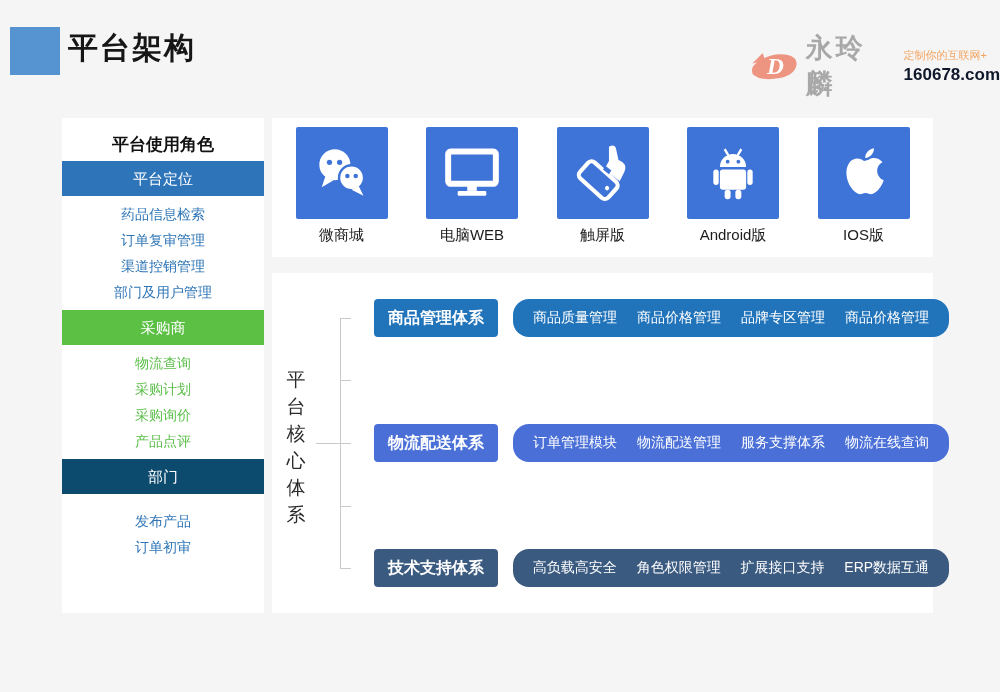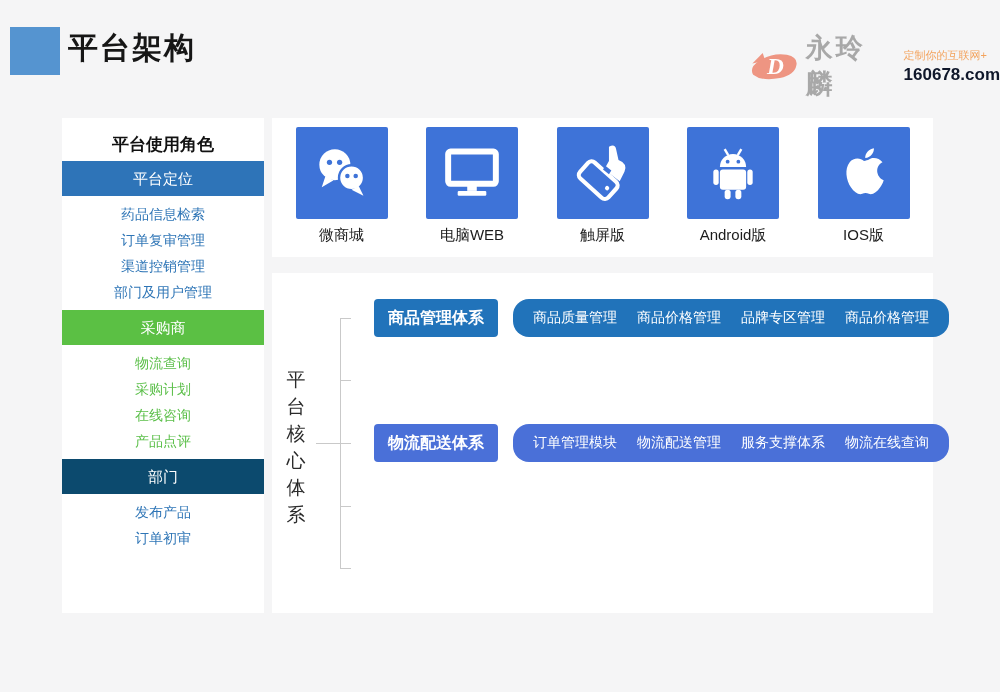--- a/index.html
+++ b/index.html
@@ -76,27 +76,27 @@
     <li style="color: rgb(46, 117, 182);">药品信息检索</li>
     <li style="color: rgb(46, 117, 182);">订单复审管理</li>
     <li style="color: rgb(46, 117, 182);">渠道控销管理</li>
     <li style="color: rgb(46, 117, 182);">部门及用户管理</li>
   </ul>
 
   <div class="side-bar-header" style="background: rgb(91, 192, 68);">采购商</div>
   <ul class="side-links">
     <li style="color: rgb(91, 191, 73);">物流查询</li>
     <li style="color: rgb(91, 191, 73);">采购计划</li>
-    <li style="color: rgb(91, 191, 73);">在线咨询</li>
+    <li style="color: rgb(91, 191, 73);">采购询价</li>
     <li style="color: rgb(91, 191, 73);">产品点评</li>
   </ul>
 
   <div class="side-bar-header" style="background: #0c4a6e;">部门</div>
   <ul class="side-links">
-    <li style="color: rgb(46, 117, 182);">发布产品</li>
+    <li style="color: rgb(46, 117, 182); margin-top: 9px;">发布产品</li>
     <li style="color: rgb(46, 117, 182);">订单初审</li>
   </ul>
 </div>
 
 <div class="panel platforms">
 
   <div class="platform-cell">
     <div class="platform-square">
       <svg viewBox="0 0 52 52">
         <circle cx="20" cy="19" r="13" fill="#fff"></circle>
@@ -192,13 +192,22 @@
     <div class="row-label" style="background: rgb(74, 112, 216);">物流配送体系</div>
     <div class="row-pill" style="background: rgb(74, 112, 216);">
       <span>订单管理模块</span>
       <span>物流配送管理</span>
       <span>服务支撑体系</span>
       <span>物流在线查询</span>
     </div>
   </div>
 
 
+  <div class="core-row r5">
+    <div class="row-label" style="background: rgb(58, 90, 128);">技术支持体系</div>
+    <div class="row-pill" style="background: rgb(58, 90, 128);">
+      <span>高负载高安全</span>
+      <span>角色权限管理</span>
+      <span>扩展接口支持</span>
+      <span>ERP数据互通</span>
+    </div>
+  </div>
 </div>
 
 </body></html>

